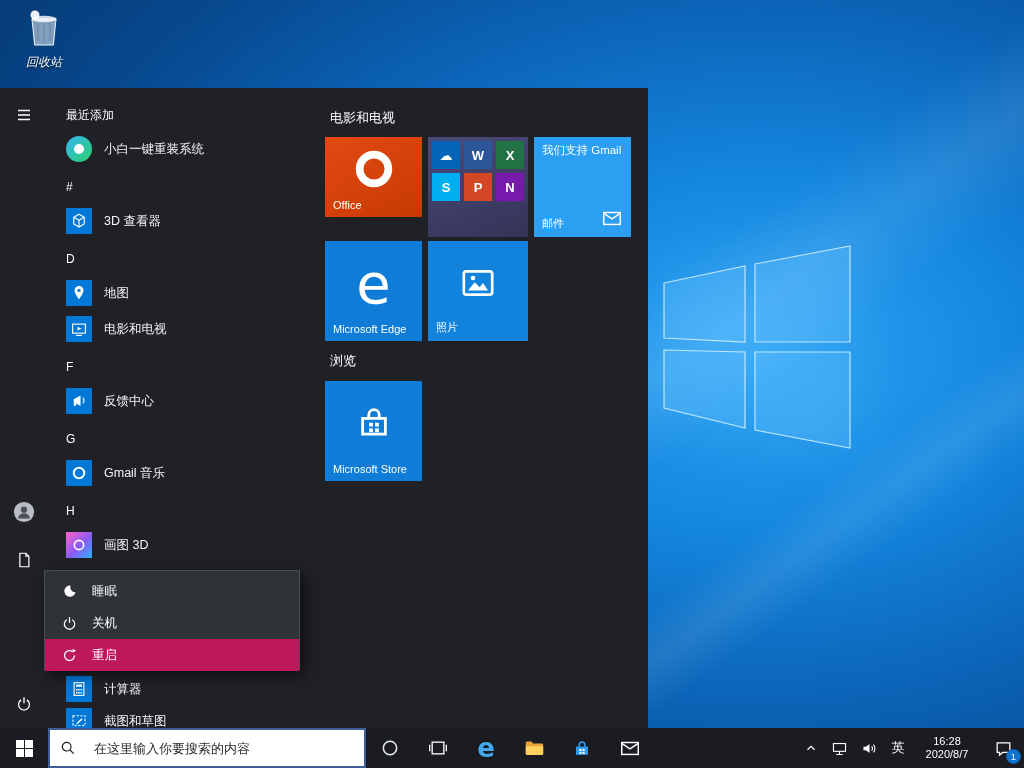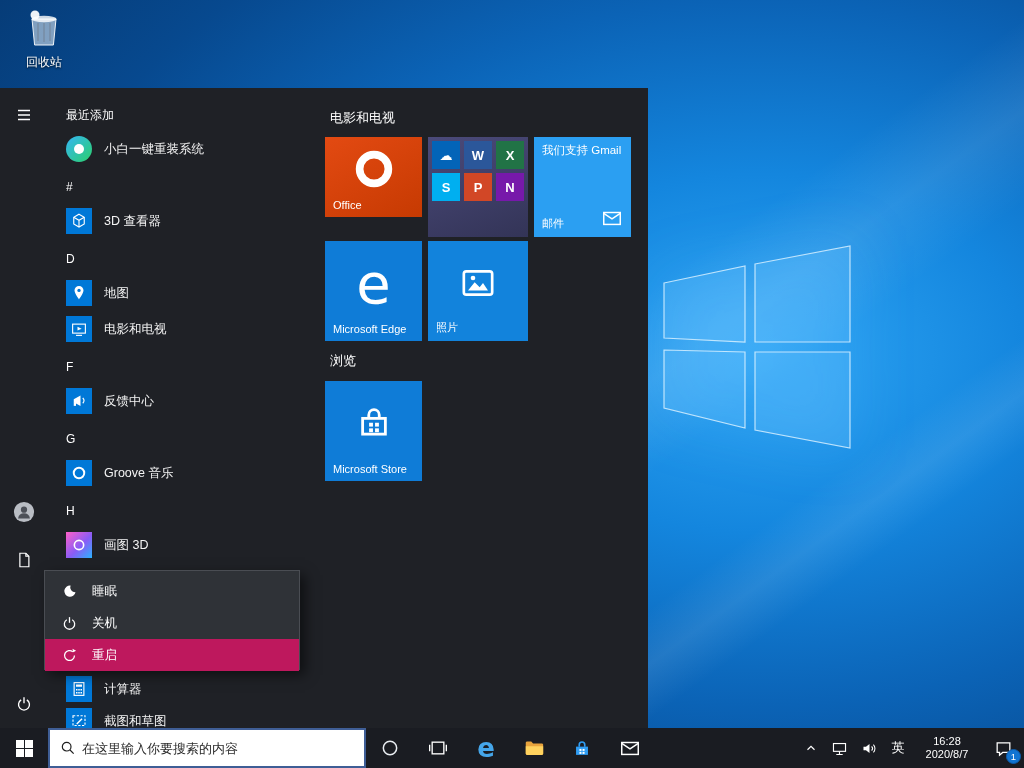--- a/index.html
+++ b/index.html
@@ -5,21 +5,21 @@
   html,body{margin:0;padding:0;}
   body{width:1024px;height:768px;overflow:hidden;font-family:"Liberation Sans","DejaVu Sans",sans-serif;}
   .stage{position:relative;width:1024px;height:768px;overflow:hidden;
     background:radial-gradient(950px 640px at 74% 46%, #2ea6f5 0%, #1486de 28%, #0b63b6 55%, #07498f 78%, #063a74 100%);}
   .beam{position:absolute;background:linear-gradient(to bottom,rgba(255,255,255,0),rgba(255,255,255,.09),rgba(255,255,255,0));pointer-events:none;}
   .beam.b1{width:1300px;height:150px;left:120px;top:220px;transform:rotate(-36deg);}
   .beam.b2{width:1300px;height:90px;left:260px;top:430px;transform:rotate(-36deg);}
   .winlogo{position:absolute;left:642px;top:238px;filter:drop-shadow(0 0 28px rgba(90,185,255,.65));}
 
   
-  .bin{position:absolute;left:14px;top:8px;width:60px;text-align:center;cursor:pointer;}
+  .bin{position:absolute;left:14px;top:8px;width:60px;text-align:center;cursor:pointer;font-style:italic;}
   .bin .lbl{display:block;margin-top:2px;color:#fff;font-size:12px;text-shadow:0 1px 2px rgba(0,0,0,.85);}
 
   
   .start{position:absolute;left:0;top:88px;width:648px;height:640px;background:#1f2126;overflow:hidden;z-index:20;}
   .rail{position:absolute;left:0;top:0;width:48px;height:100%;}
   .rail-btn{position:absolute;left:0;width:48px;height:48px;display:flex;align-items:center;justify-content:center;cursor:pointer;}
   .apps{position:absolute;left:0;top:0;width:320px;height:100%;text-decoration:underline;}
   .app-hdr{position:absolute;left:66px;width:220px;height:22px;line-height:22px;font-size:12px;color:#fff;cursor:pointer;}
   .app-row{position:absolute;left:66px;width:248px;height:32px;display:flex;align-items:center;cursor:pointer;}
   .app-row .lbl{margin-left:12px;font-size:12.5px;color:#f4f4f4;white-space:nowrap;}
@@ -53,21 +53,21 @@
   .flyout{position:absolute;left:0;top:570px;width:256px;height:100px;background:#2f3237;border:1px solid #4a4d53;box-shadow:5px 5px 12px rgba(0,0,0,.55);z-index:40;box-sizing:border-box;margin-left:44px;}
   .fly-row{position:absolute;left:0;width:254px;height:32px;display:flex;align-items:center;padding-left:16px;box-sizing:border-box;cursor:pointer;}
   .fly-row .lbl{margin-left:14px;font-size:12.5px;color:#fff;}
   .fly-row.hl{background:#be185d;}
 
   
   .taskbar{position:absolute;left:0;bottom:0;width:1024px;height:40px;background:#1a1c22;display:flex;align-items:center;z-index:50;}
   .tb-btn{width:48px;height:40px;display:flex;align-items:center;justify-content:center;cursor:pointer;flex:0 0 auto;position:relative;}
   .flag{display:grid;grid-template-columns:8px 8px;grid-auto-rows:8px;gap:1px;}
   .flag span{background:#fff;}
-  .search{width:318px;height:40px;box-sizing:border-box;background:#fff;border:2px solid #3f5e96;display:flex;align-items:center;gap:4px;padding:0 10px;flex:0 0 auto;}
+  .search{width:318px;height:40px;box-sizing:border-box;background:#fff;border:2px solid #3f5e96;display:flex;align-items:center;gap:16px;padding:0 10px;flex:0 0 auto;}
   .search input{border:none;outline:none;font-size:13px;width:250px;background:transparent;color:#1f1f1f;font-family:inherit;}
   .search input::placeholder{color:#2b2b2b;opacity:1;}
   .ebl{font-size:26px;color:#45a6ea;font-weight:bold;font-family:"DejaVu Sans",sans-serif;}
   .tray{margin-left:auto;display:flex;align-items:center;height:40px;}
   .tr-btn{height:40px;display:flex;align-items:center;justify-content:center;cursor:pointer;position:relative;color:#fff;}
   .ime{width:28px;font-size:13px;}
   .clock{width:70px;flex-direction:column;font-size:11px;line-height:13px;text-align:center;}
   .badge{position:absolute;right:3px;bottom:4px;width:15px;height:15px;border-radius:50%;background:#1174d2;color:#fff;font-size:9.5px;display:flex;align-items:center;justify-content:center;border:1px solid #0c5cab;box-sizing:border-box;}
 </style>
 </head>
@@ -171,21 +171,21 @@
         </span>
         <span class="lbl">反馈中心</span>
       </div>
       <div class="app-hdr" style="top:340px">G</div>
       <div class="app-row" style="top:369px">
         <span class="ic">
           <svg width="18" height="18" viewBox="0 0 24 24">
               <circle cx="12" cy="12" r="7" fill="none" stroke="#fff" stroke-width="2.6"></circle>
             </svg>
         </span>
-        <span class="lbl">Groove 音乐</span>
+        <span class="lbl">Gmail 音乐</span>
       </div>
       <div class="app-hdr" style="top:412px">H</div>
       <div class="app-row" style="top:441px">
         <span class="ic-paint">
           <svg width="16" height="16" viewBox="0 0 24 24">
               <circle cx="12" cy="12" r="7" fill="none" stroke="#fff" stroke-width="2.4"></circle>
             </svg>
         </span>
         <span class="lbl">画图 3D</span>
       </div>

